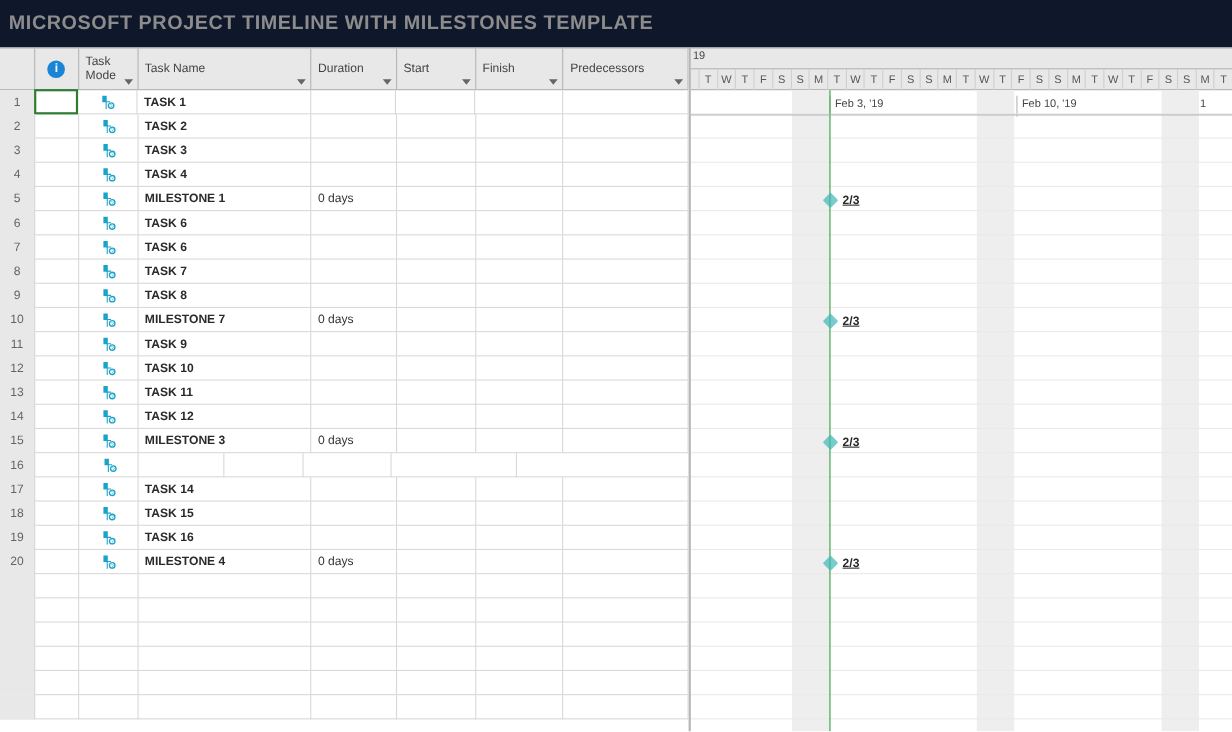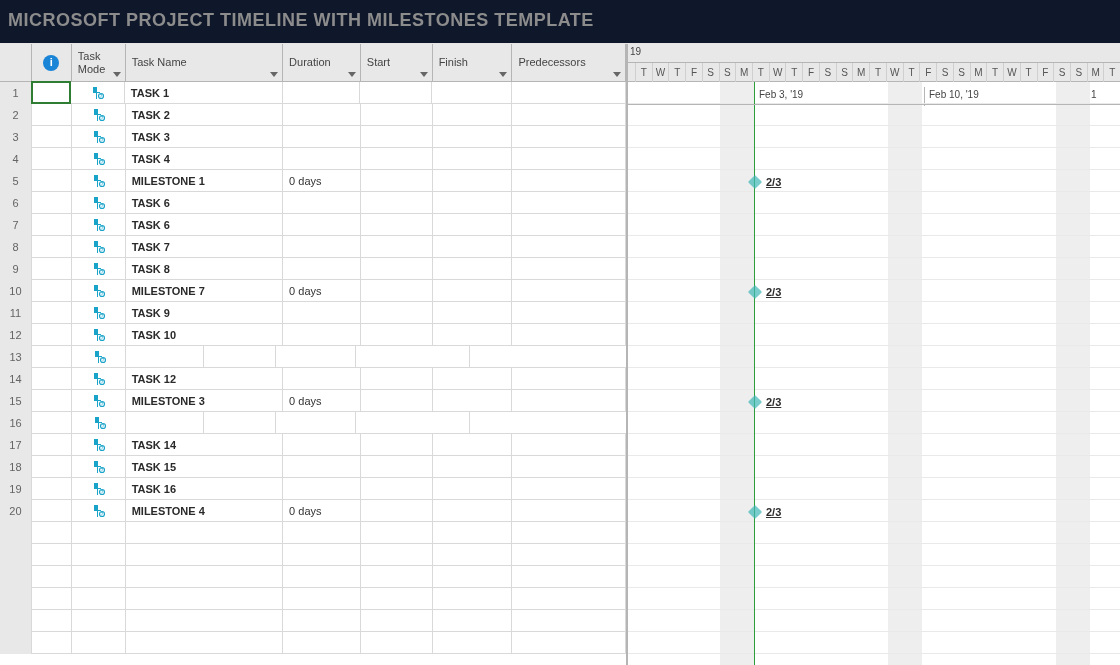--- a/index.html
+++ b/index.html
@@ -434,20 +434,21 @@
         <div class="grid-row">
     <div class="cell rownum">13</div>
     <div class="cell infocell "></div>
     <div class="cell modecell">
             <span class="mode-icon"><svg viewBox="0 0 16 14">
                 <path d="M4 1 L8 1 L8 6 L11 6 L11 7 L8 7 L8 13 L7 13 L7 7 L4 7 Z" fill="#1aa3c9"></path>
                 <circle cx="12" cy="10" r="2.5" fill="none" stroke="#1aa3c9" stroke-width="1.2"></circle>
                 <text x="12" y="12" font-size="5" text-anchor="middle" fill="#1aa3c9">?</text>
               </svg></span>
           </div>
+    <div class="cell namecell">TASK 11</div>
     <div class="cell durcell"></div>
     <div class="cell startcell"></div>
     <div class="cell fincell"></div>
     <div class="cell predcell"></div>
         </div>
         <div class="grid-row">
     <div class="cell rownum">14</div>
     <div class="cell infocell "></div>
     <div class="cell modecell">
             <span class="mode-icon"><svg viewBox="0 0 16 14">

